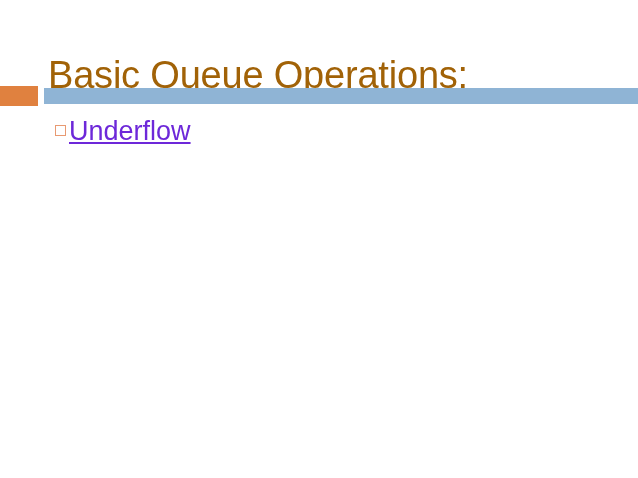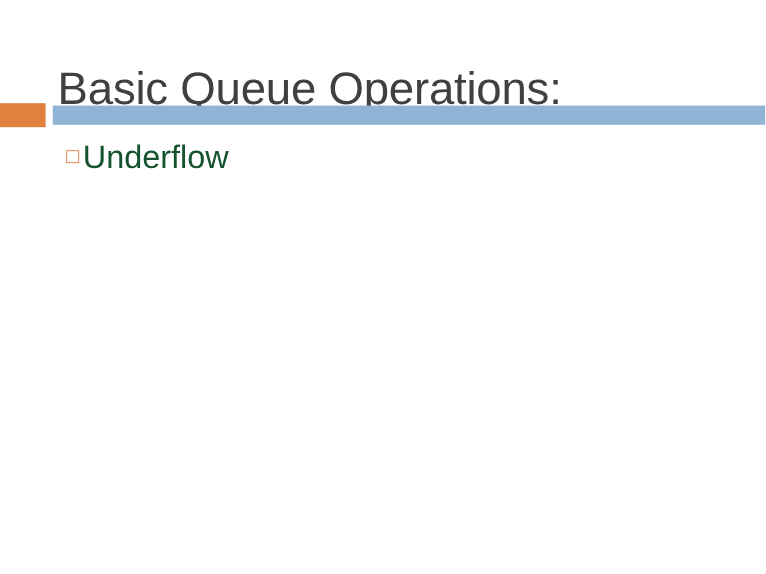--- a/index.html
+++ b/index.html
@@ -18,21 +18,21 @@
     overflow: hidden;
   }
   .slide-title {
     position: absolute;
     left: 48px;
     top: 27px;
     width: 560px;
     font-size: 38px;
     line-height: 46px;
     font-weight: normal;
-    color: #404040;
+    color: #a16207;
     letter-spacing: -0.2px;
     white-space: nowrap;
   }
   .divider {
     position: absolute;
     left: 0;
     top: 86px;
     width: 638px;
     height: 21px;
   }
@@ -60,21 +60,22 @@
     margin: 0;
     padding: 0;
     list-style: none;
   }
   .bullet-item {
     display: flex;
     align-items: baseline;
     height: 36px;
     font-size: 27px;
     line-height: 36px;
-    color: #14532d;
+    color: #6d28d9;
+    text-decoration: underline;
   }
   .bullet-marker {
     display: inline-block;
     width: 11px;
     height: 11px;
     border: 1.5px solid #e89a72;
     box-sizing: border-box;
     background: transparent;
     margin-right: 3px;
     position: relative;

